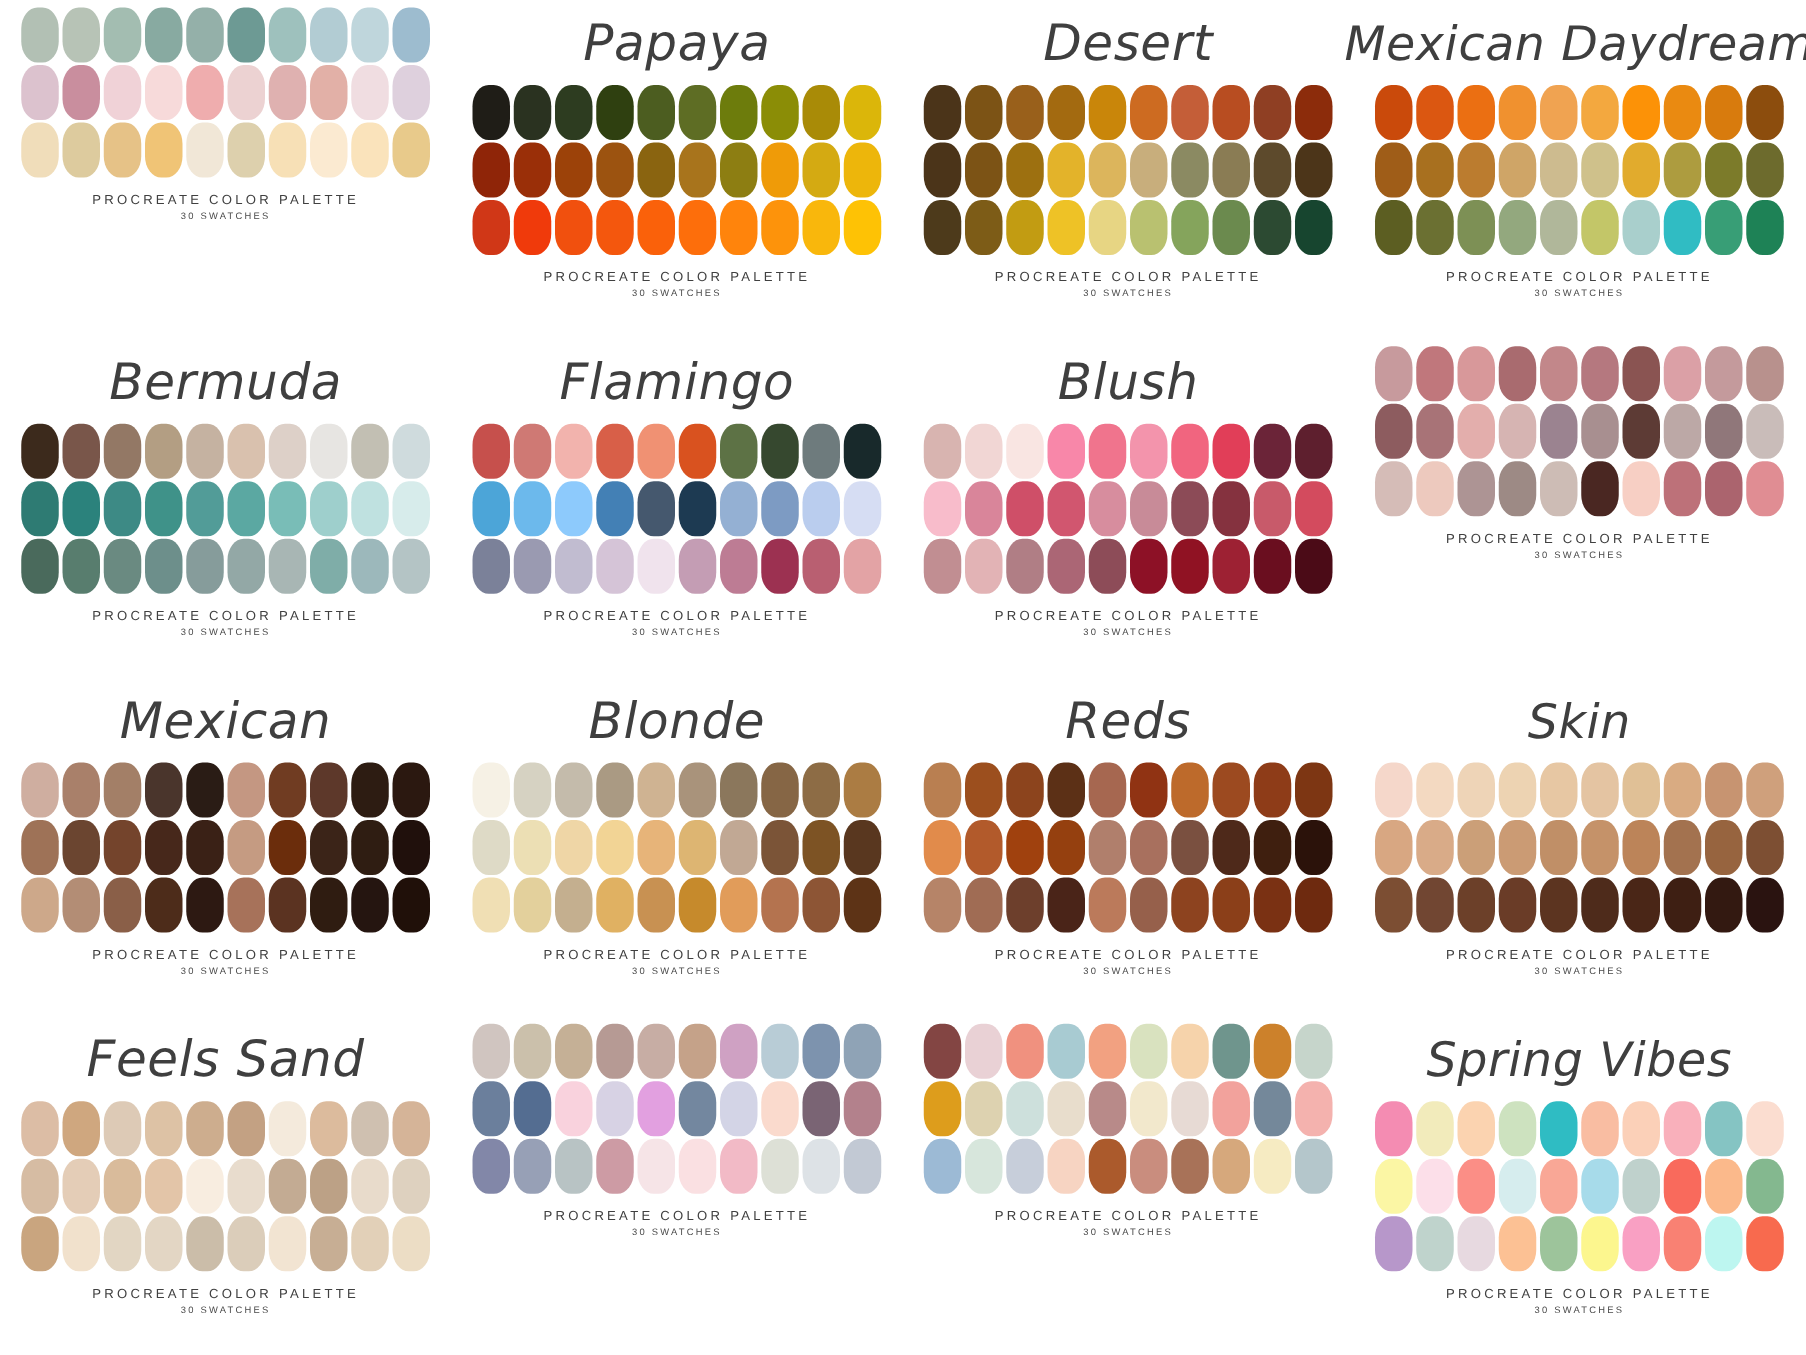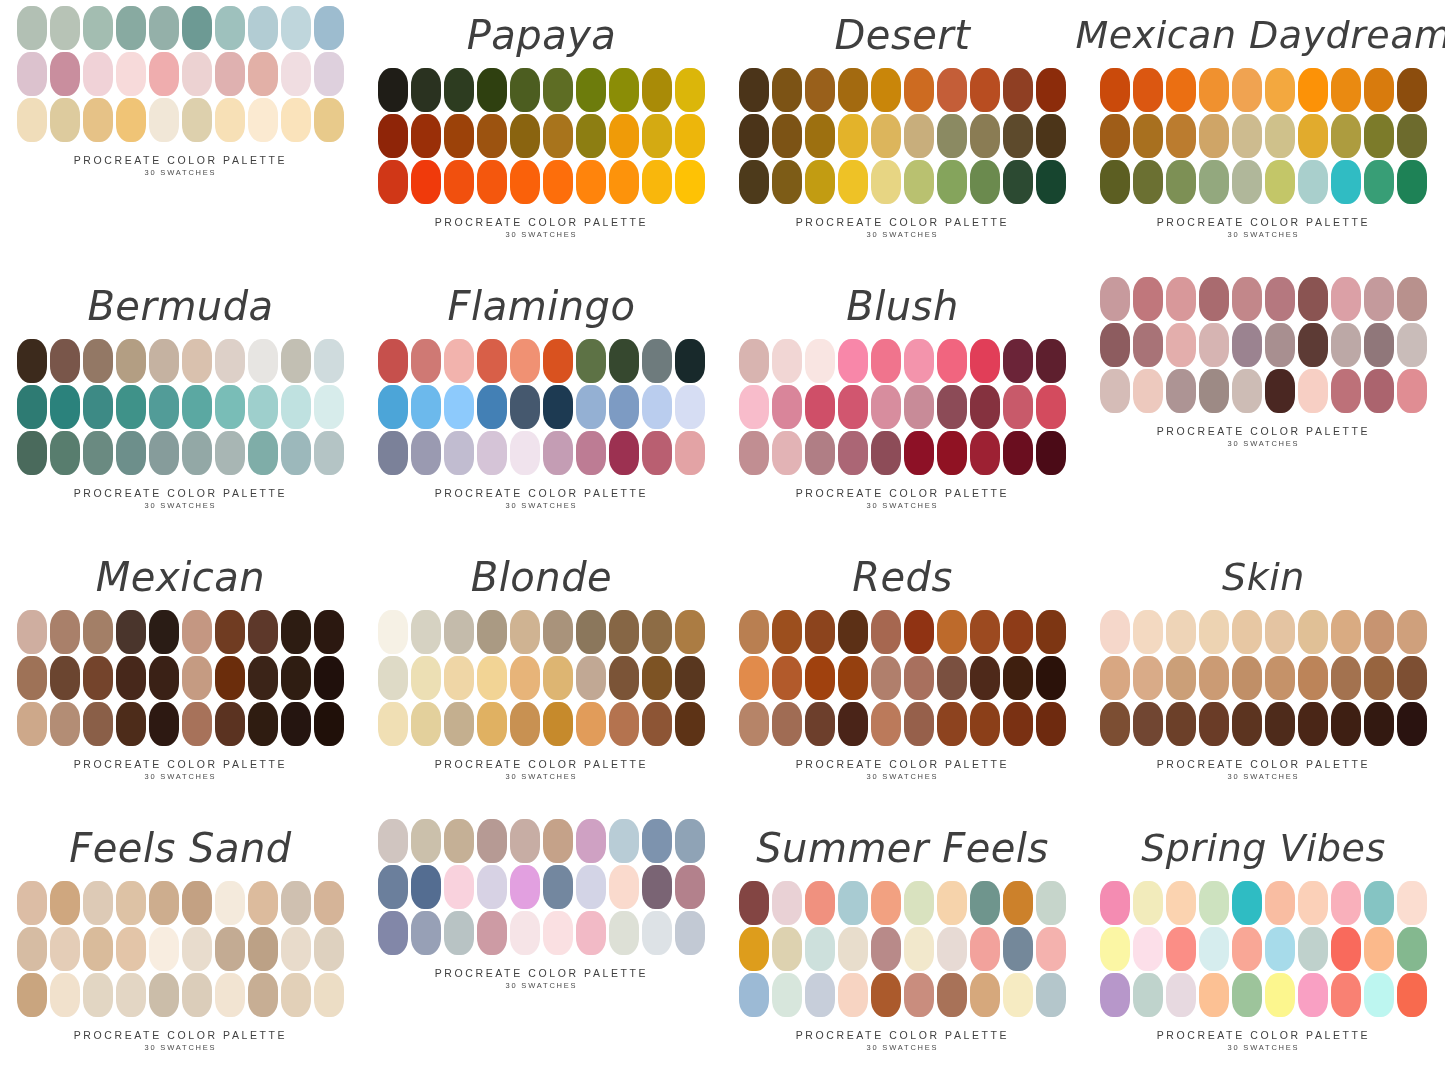--- a/index.html
+++ b/index.html
@@ -623,21 +623,20 @@
         <div class="swatch" style="background: rgb(221, 224, 214);"></div>
         <div class="swatch" style="background: rgb(221, 226, 230);"></div>
         <div class="swatch" style="background: rgb(194, 201, 212);"></div>
       </div>
       <div class="caption-block">
         <div class="caption-main">PROCREATE COLOR PALETTE</div>
         <div class="caption-sub">30 SWATCHES</div>
       </div>
     </div>
     <div class="palette-card" data-col="2">
-      <div class="palette-title">Summer Feels</div>
       <div class="swatch-grid">
         <div class="swatch" style="background: rgb(131, 69, 67);"></div>
         <div class="swatch" style="background: rgb(233, 209, 213);"></div>
         <div class="swatch" style="background: rgb(240, 145, 127);"></div>
         <div class="swatch" style="background: rgb(168, 203, 210);"></div>
         <div class="swatch" style="background: rgb(242, 161, 129);"></div>
         <div class="swatch" style="background: rgb(217, 226, 191);"></div>
         <div class="swatch" style="background: rgb(246, 211, 171);"></div>
         <div class="swatch" style="background: rgb(111, 149, 141);"></div>
         <div class="swatch" style="background: rgb(204, 129, 43);"></div>

